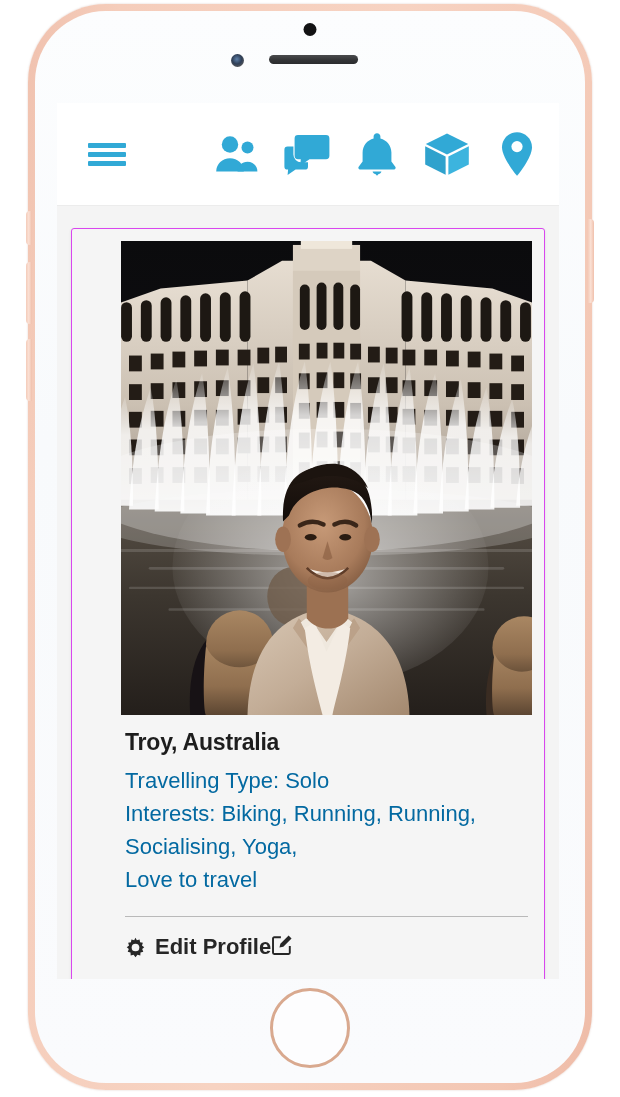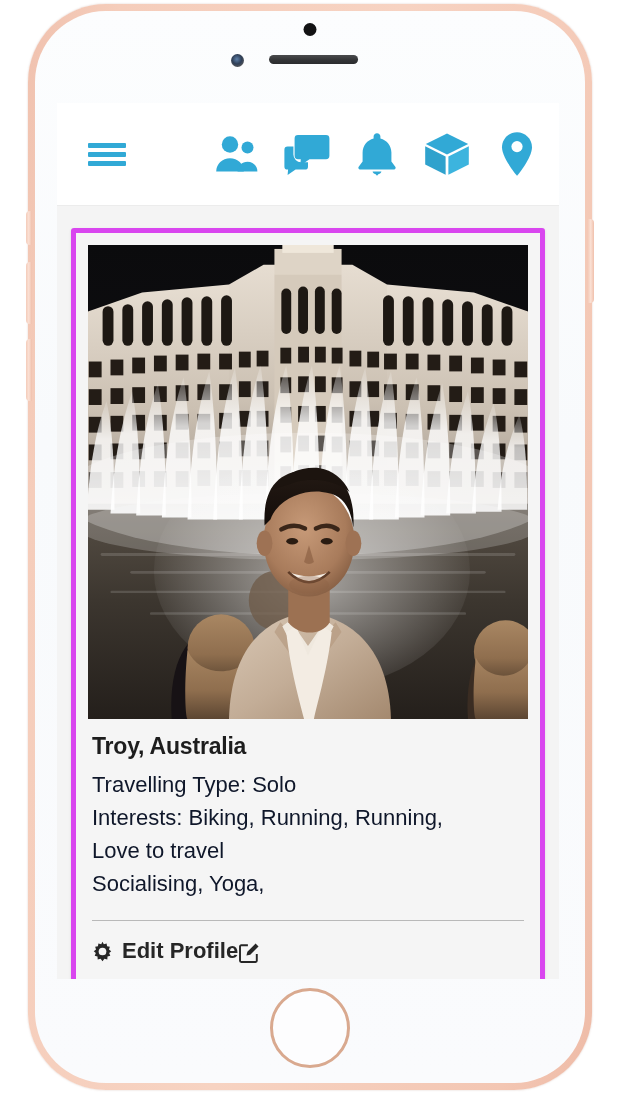--- a/index.html
+++ b/index.html
@@ -131,24 +131,25 @@
     width: 38px; height: 5px;
     background: #31a9d6;
     border-radius: 1px;
     margin: 4px 0;
   }
 
   
   #card {
     margin: 22px 14px 0 14px;
     background: #f5f5f5;
-    border: 5px solid #d946ef;
+    border: 1px solid #d946ef;
     border-radius: 3px;
     box-shadow: 0 1px 3px rgba(0,0,0,0.10);
     overflow: hidden;
+    padding-left: 37px;
   }
   #photo-wrap {
     margin: 12px 12px 0 12px;
     height: 474px;
     overflow: hidden;
     background: #0a0a0c;
     position: relative;
   }
   #photo-wrap svg { display: block; width: 100%; height: 100%; }
 
@@ -159,31 +160,31 @@
   #profile-name {
     font-size: 23px;
     font-weight: bold;
     color: #1d1d1d;
     margin: 4px 0 8px 0;
     letter-spacing: -0.2px;
   }
   .info-line {
     font-size: 22px;
     line-height: 33px;
-    color: #0f172a;
+    color: #0369a1;
     font-weight: 400;
   }
   #card-divider {
     height: 1px;
     background: #b9b9b9;
     margin: 16px 16px 0 16px;
   }
   #card-footer {
     display: flex;
-    align-items: flex-end;
+    align-items: flex-start;
     padding: 17px 16px 22px 16px;
   }
   .footer-action {
     display: flex;
     align-items: center;
     gap: 9px;
     font-size: 22px;
     font-weight: bold;
     color: #262626;
     cursor: pointer;
@@ -552,22 +553,22 @@
 
               <ellipse cx="231" cy="344" rx="20" ry="9" fill="#8b6045" opacity="0.35"></ellipse>
             </g>
           </svg>
         </div>
 
         <div id="card-text">
           <div id="profile-name">Troy, Australia</div>
           <div class="info-line">Travelling Type: Solo</div>
           <div class="info-line">Interests: Biking, Running, Running,</div>
+          <div class="info-line">Socialising, Yoga,</div>
           <div class="info-line">Love to travel</div>
-          <div class="info-line">Socialising, Yoga,</div>
         </div>
 
         <div id="card-divider"></div>
 
         <div id="card-footer">
 
           <div class="footer-action">
             <span>
               <svg width="21" height="21" viewBox="0 0 24 24" fill="#262626">
                 <path d="M12 0.8l1.5 2.9 3.2-.8.5 3.2 3.2.6-1 3.1 2.6 1.9-2.4 2.1 1.3 3-3.2.9-.2 3.3-3.3-.6L12 23.2l-2.2-2.8-3.3.6-.2-3.3-3.2-.9 1.3-3L2 11.7l2.6-1.9-1-3.1 3.2-.6.5-3.2 3.2.8z"></path>

